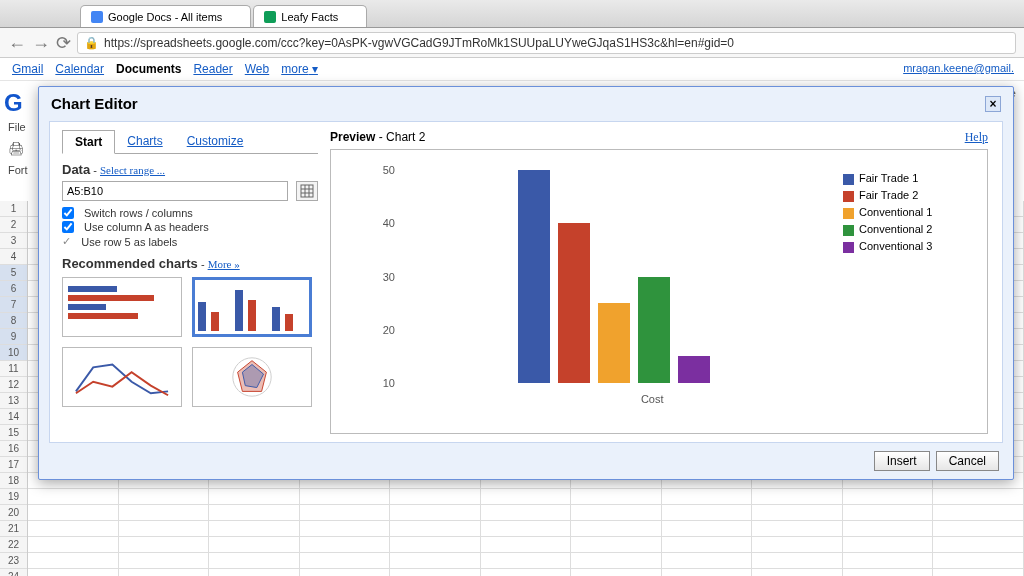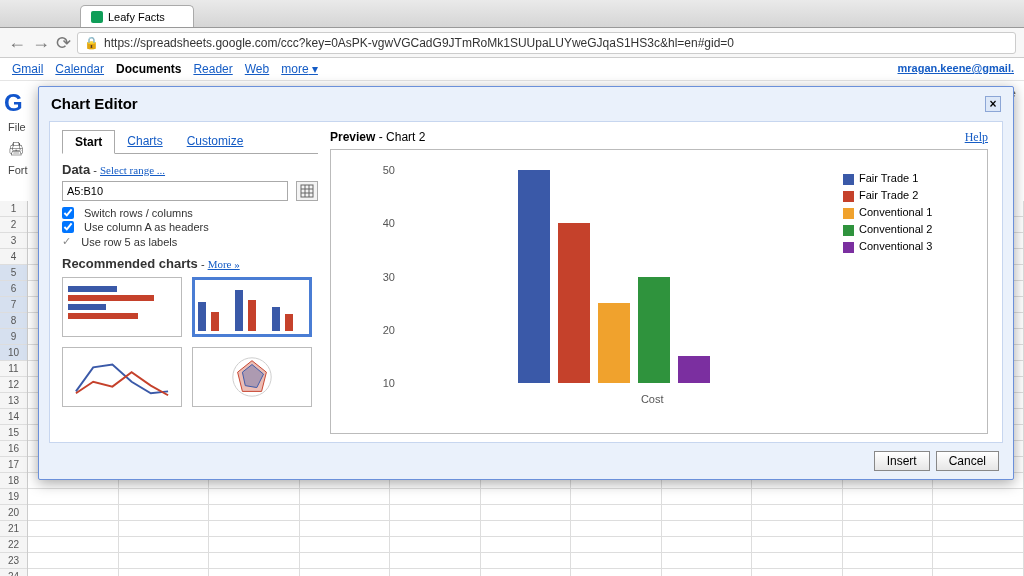--- a/index.html
+++ b/index.html
@@ -78,20 +78,24 @@
 .mini-bars { display:flex; align-items:flex-end; gap:5px; height:100%; }
 .mini-bars span { display:inline-block; width:8px; }
 
 .email { position:absolute; right:10px; top:62px; font-size:11px; color:#155cc5; text-decoration:underline; }
 </style>
 </head>
 <body>
 
 <div class="browser-top">
   <div class="tab">
+    <span class="favi" style="background:#4285f4;border-radius:2px;"></span>
+    <span>Google Docs - All items</span>
+  </div>
+  <div class="tab">
     <span class="favi" style="background:#0f9d58;border-radius:2px;"></span>
     <span>Leafy Facts</span>
   </div>
 </div>
 
 <div class="nav-row">
   <span class="arrow">←</span>
   <span class="arrow">→</span>
   <span class="arrow">⟳</span>
   <div class="urlbar">
@@ -102,21 +106,21 @@
 
 <div class="gbar">
   <a>Gmail</a>
   <a>Calendar</a>
   <a class="sel">Documents</a>
   <a>Reader</a>
   <a>Web</a>
   <a><span>more</span> ▾</a>
   <span class="spacer"></span>
 </div>
-<a class="email" style="top:62px;font-weight:bold;">mragan.keene@gmail.</a>
+<a class="email" style="top:62px;">mragan.keene@gmail.</a>
 
 <div class="sheet-wrap">
   <div class="topstrip">
     <div class="logo">G</div>
     <div class="mstrip">
       <div>File</div>
       <div style="font-size:13px;">🖨</div>
       <div>Fort</div>
     </div>
   </div>

